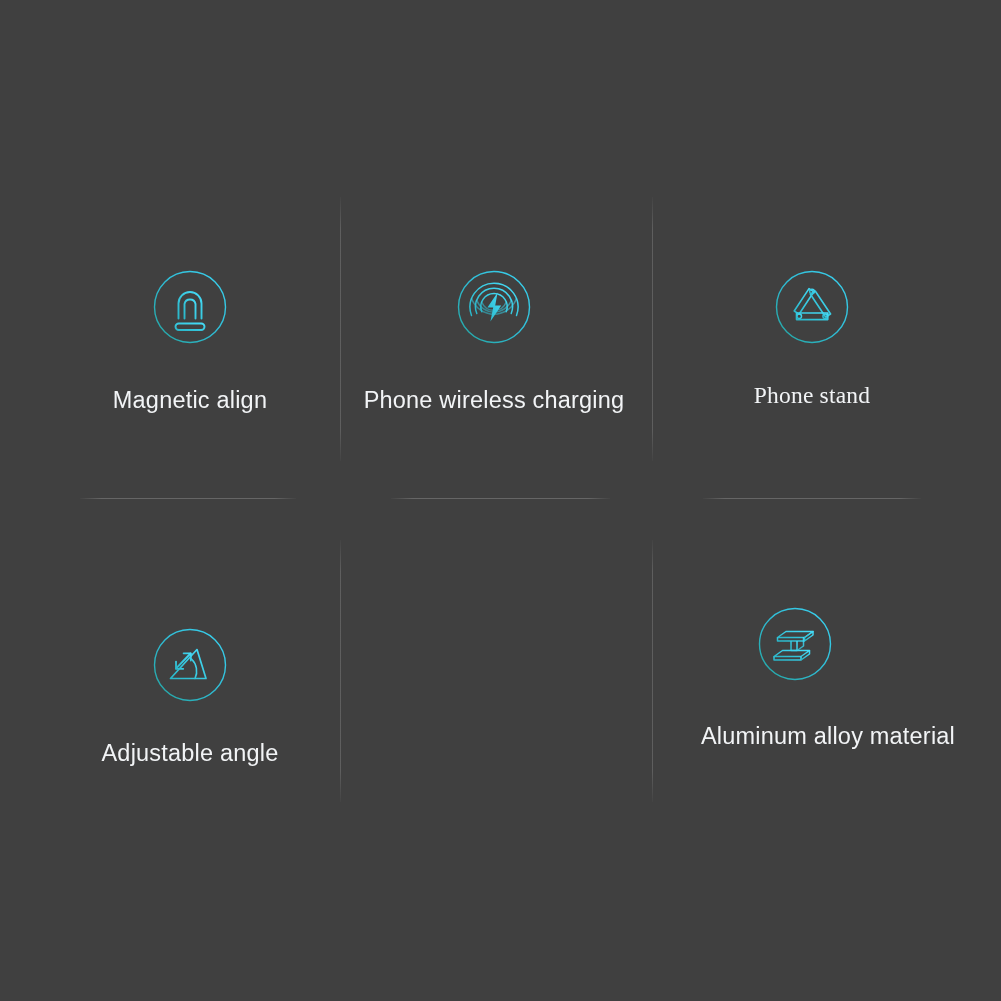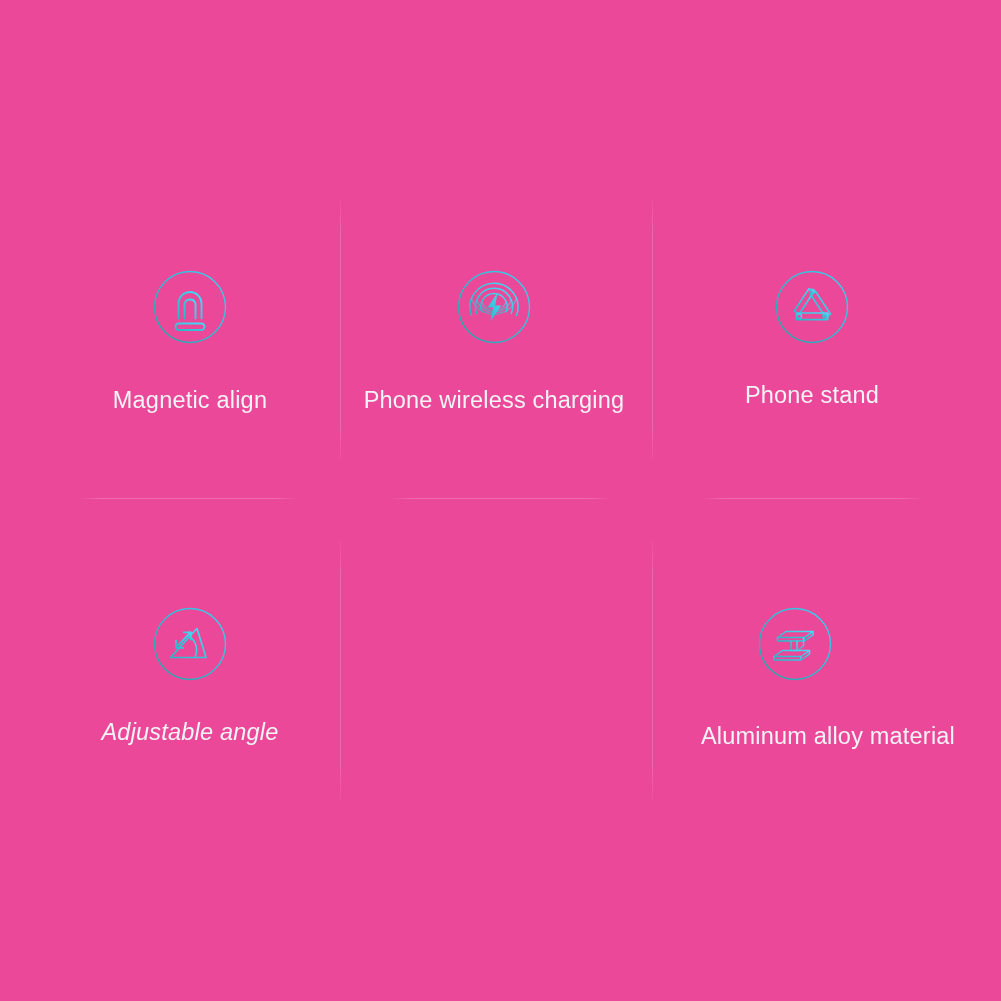--- a/index.html
+++ b/index.html
@@ -2,21 +2,21 @@
 <html><head>
 <meta charset="utf-8">
 <style>
   * { margin:0; padding:0; box-sizing:border-box; }
   html, body {
     width:1001px; height:1001px;
     background:#1b222b;
     font-family:"Liberation Sans", sans-serif;
     overflow:hidden;
   }
-  #stage { position:relative; width:1001px; height:1001px; background:#ec4899; }
+  #stage { position:relative; width:1001px; height:1001px; background:#404040; }
 
   
   .vdiv {
     position:absolute; width:1px;
     background:linear-gradient(to bottom,
       rgba(255,255,255,0.02) 0%,
       rgba(255,255,255,0.16) 12%,
       rgba(255,255,255,0.16) 88%,
       rgba(255,255,255,0.02) 100%);
   }
@@ -101,40 +101,40 @@
         <path d="M19.8 43.5 A18.5 18.5 0 1 1 54.2 43.5" fill="none" stroke="url(#glyphGrad)" stroke-width="1.5" stroke-linecap="round"></path>
         <path d="M54.2 30.5 A18.5 18.5 0 0 1 19.8 30.5" fill="none" stroke="url(#glyphGrad)" stroke-width="1.5" stroke-linecap="round" opacity="0.55"></path>
         <path d="M24.8 41.8 A13.2 13.2 0 1 1 49.2 41.8" fill="none" stroke="url(#glyphGrad)" stroke-width="1.5" stroke-linecap="round"></path>
         <path d="M49.2 32.2 A13.2 13.2 0 0 1 24.8 32.2" fill="none" stroke="url(#glyphGrad)" stroke-width="1.5" stroke-linecap="round" opacity="0.55"></path>
         <path d="M40.6 22.5 L30.4 37.6 L36.2 37.6 L33.4 51.5 L44.2 35.4 L38.2 35.4 Z" fill="url(#glyphGrad)"></path>
       </svg>
     </div>
     <div class="cell-label" style="top:117px;">Phone wireless charging</div>
   </div>
 
-  <div class="cell" style="left:652px; top:270px; width:320px; height:160px;">
+  <div class="cell" style="left:652px; top:270px; width:320px; height:160px;font-family:Liberation Serif, serif;">
     <div class="icon-wrap">
       <svg viewBox="0 0 74 74">
         <circle cx="37" cy="37" r="35.5" fill="none" stroke="url(#ringGrad)" stroke-width="1.4"></circle>
 
         <path d="M38.8 21.8 L24.0 44.2 L19.2 41.0 L34.0 18.6 Z" fill="none" stroke="url(#glyphGrad)" stroke-width="1.6" stroke-linejoin="round"></path>
 
         <path d="M40.2 21.0 L55.6 44.0 L50.6 47.0 L35.4 24.2 Z" fill="none" stroke="url(#glyphGrad)" stroke-width="1.6" stroke-linejoin="round"></path>
 
         <path d="M21.5 43.0 L52.8 43.0 L52.8 49.6 L21.5 49.6 Z" fill="none" stroke="url(#glyphGrad)" stroke-width="1.6" stroke-linejoin="round"></path>
 
         <circle cx="37.0" cy="21.5" r="2.3" fill="none" stroke="url(#glyphGrad)" stroke-width="1.5"></circle>
         <circle cx="24.2" cy="46.3" r="2.3" fill="none" stroke="url(#glyphGrad)" stroke-width="1.5"></circle>
         <circle cx="50.2" cy="46.3" r="2.3" fill="none" stroke="url(#glyphGrad)" stroke-width="1.5"></circle>
       </svg>
     </div>
     <div class="cell-label" style="top:112px;">Phone stand</div>
   </div>
 
-  <div class="cell" style="left:30px; top:607px; width:320px; height:160px;font-style:italic;">
+  <div class="cell" style="left:30px; top:628px; width:320px; height:160px;">
     <div class="icon-wrap">
       <svg viewBox="0 0 74 74">
         <circle cx="37" cy="37" r="35.5" fill="none" stroke="url(#ringGrad)" stroke-width="1.4"></circle>
 
         <path d="M17.5 50.5 L53.0 50.5 L44.0 21.5 Z" fill="none" stroke="url(#glyphGrad)" stroke-width="1.7" stroke-linejoin="round"></path>
 
         <path d="M42.0 50.5 A17 17 0 0 0 38.5 31.0" fill="none" stroke="url(#glyphGrad)" stroke-width="1.6" stroke-linecap="round"></path>
 
         <line x1="23.0" y1="40.5" x2="37.5" y2="25.5" stroke="url(#glyphGrad)" stroke-width="1.8" stroke-linecap="round"></line>
         <path d="M23.0 33.6 L23.0 40.8 L30.2 40.8" fill="none" stroke="url(#glyphGrad)" stroke-width="1.8" stroke-linecap="round" stroke-linejoin="round"></path>

